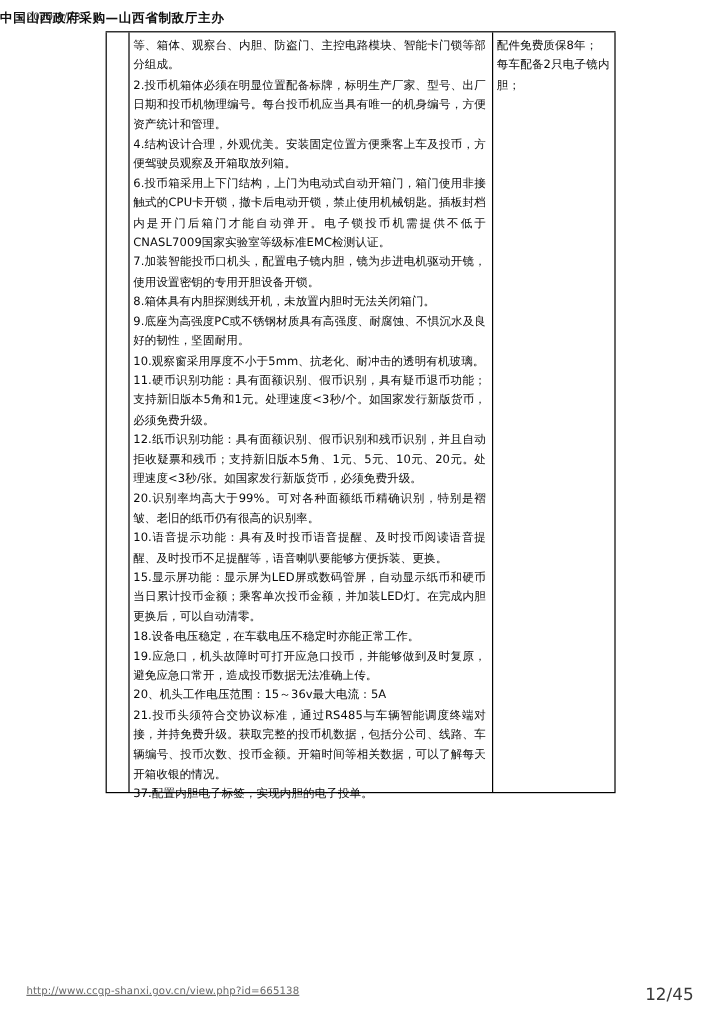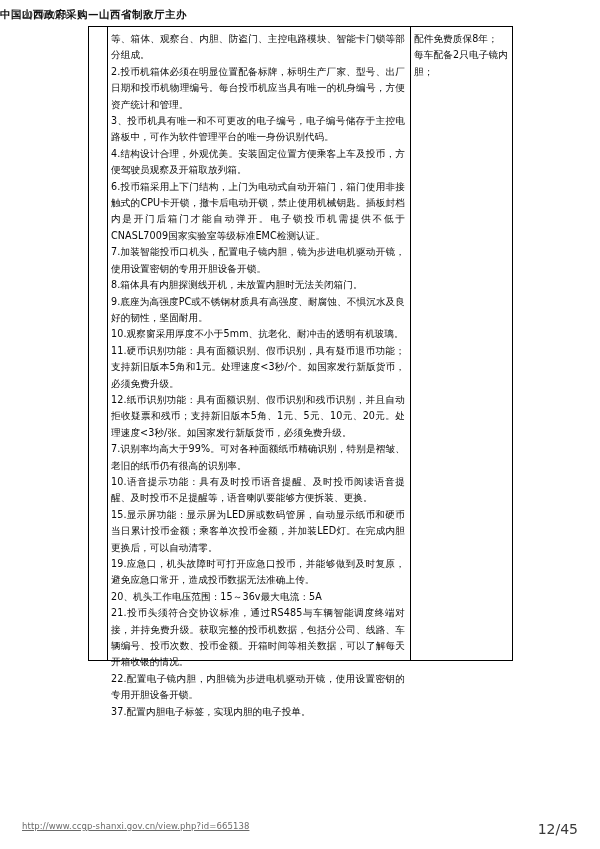--- a/index.html
+++ b/index.html
@@ -136,36 +136,35 @@
 
 <div class="doc-table">
   <div class="col-line line-a"></div>
   <div class="col-line line-b"></div>
   <div class="col-line line-c"></div>
   <div class="col-line line-d"></div>
 
   <div class="cell-main">
     <p class="para">等、箱体、观察台、内胆、防盗门、主控电路模块、智能卡门锁等部分组成。</p>
     <p class="para">2.投币机箱体必须在明显位置配备标牌，标明生产厂家、型号、出厂日期和投币机物理编号。每台投币机应当具有唯一的机身编号，方便资产统计和管理。</p>
-    <p class="para">3、投币机具有唯一和不可更改的电子编号，电子编号储存于主控电路板中，可作为软件管理平台的唯一身份识别代码。</p>
     <p class="para">4.结构设计合理，外观优美。安装固定位置方便乘客上车及投币，方便驾驶员观察及开箱取放列箱。</p>
     <p class="para">6.投币箱采用上下门结构，上门为电动式自动开箱门，箱门使用非接触式的CPU卡开锁，撤卡后电动开锁，禁止使用机械钥匙。插板封档内是开门后箱门才能自动弹开。电子锁投币机需提供不低于CNASL7009国家实验室等级标准EMC检测认证。</p>
     <p class="para">7.加装智能投币口机头，配置电子镜内胆，镜为步进电机驱动开镜，使用设置密钥的专用开胆设备开锁。</p>
     <p class="para">8.箱体具有内胆探测线开机，未放置内胆时无法关闭箱门。</p>
     <p class="para">9.底座为高强度PC或不锈钢材质具有高强度、耐腐蚀、不惧沉水及良好的韧性，坚固耐用。</p>
     <p class="para">10.观察窗采用厚度不小于5mm、抗老化、耐冲击的透明有机玻璃。</p>
     <p class="para">11.硬币识别功能：具有面额识别、假币识别，具有疑币退币功能；支持新旧版本5角和1元。处理速度&lt;3秒/个。如国家发行新版货币，必须免费升级。</p>
     <p class="para">12.纸币识别功能：具有面额识别、假币识别和残币识别，并且自动拒收疑票和残币；支持新旧版本5角、1元、5元、10元、20元。处理速度&lt;3秒/张。如国家发行新版货币，必须免费升级。</p>
-    <p class="para">7.识别率均高大于99%。可对各种面额纸币精确识别，特别是褶皱、老旧的纸币仍有很高的识别率。</p>
+    <p class="para">20.识别率均高大于99%。可对各种面额纸币精确识别，特别是褶皱、老旧的纸币仍有很高的识别率。</p>
     <p class="para">10.语音提示功能：具有及时投币语音提醒、及时投币阅读语音提醒、及时投币不足提醒等，语音喇叭要能够方便拆装、更换。</p>
     <p class="para">15.显示屏功能：显示屏为LED屏或数码管屏，自动显示纸币和硬币当日累计投币金额；乘客单次投币金额，并加装LED灯。在完成内胆更换后，可以自动清零。</p>
+    <p class="para">18.设备电压稳定，在车载电压不稳定时亦能正常工作。</p>
     <p class="para">19.应急口，机头故障时可打开应急口投币，并能够做到及时复原，避免应急口常开，造成投币数据无法准确上传。</p>
     <p class="para">20、机头工作电压范围：15～36v最大电流：5A</p>
     <p class="para">21.投币头须符合交协议标准，通过RS485与车辆智能调度终端对接，并持免费升级。获取完整的投币机数据，包括分公司、线路、车辆编号、投币次数、投币金额。开箱时间等相关数据，可以了解每天开箱收银的情况。</p>
-    <p class="para">22.配置电子镜内胆，内胆镜为步进电机驱动开镜，使用设置密钥的专用开胆设备开锁。</p>
     <p class="para">37.配置内胆电子标签，实现内胆的电子投单。</p>
   </div>
 
   <div class="cell-right">
     <p class="para">配件免费质保8年；</p>
     <p class="para">每车配备2只电子镜内胆；</p>
   </div>
 </div>
 
 <div class="page-footer">

